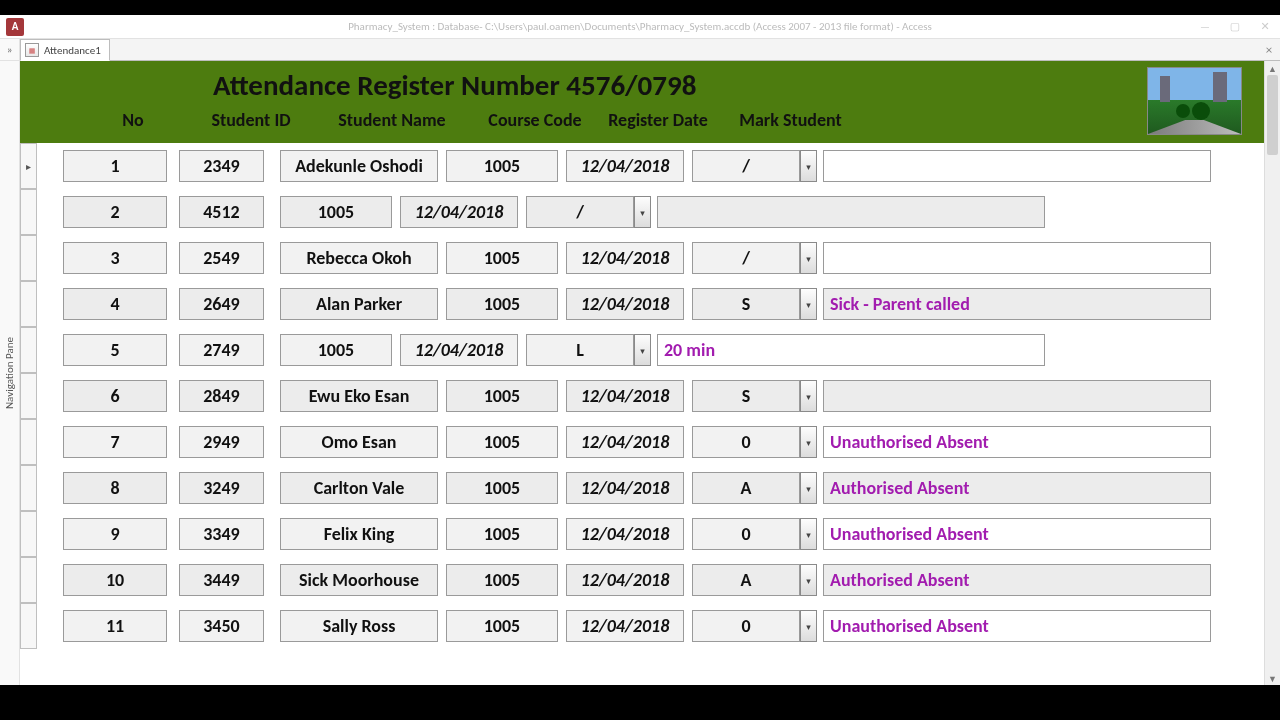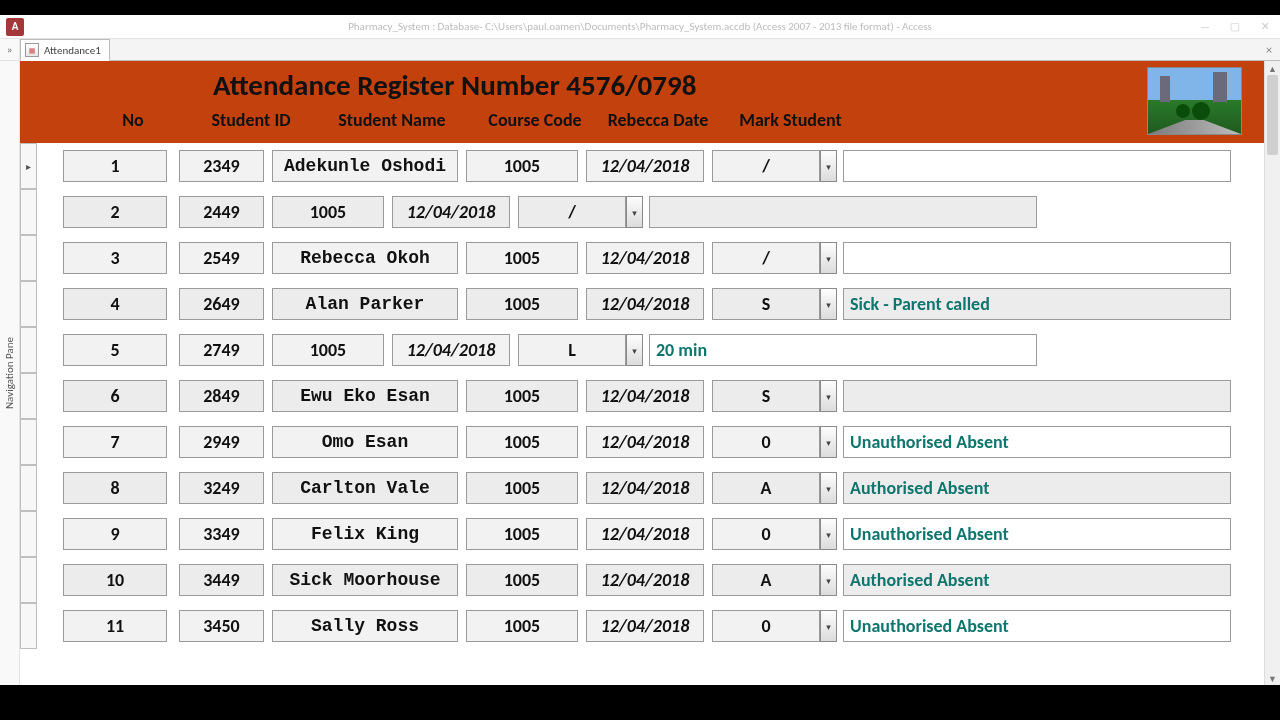--- a/index.html
+++ b/index.html
@@ -32,21 +32,21 @@
 
   
   .form-wrap { position:absolute; top:46px; left:20px; right:0; bottom:0; overflow:hidden; background:#fff; }
   .form-scroll { position:absolute; top:0; left:0; right:16px; bottom:0; overflow:hidden; }
   .vscroll { position:absolute; top:0; right:0; width:16px; bottom:0; background:#f0f0f0; border-left:1px solid #ddd;}
   .vscroll .thumb { position:absolute; top:14px; left:2px; right:2px; height:80px; background:#cfcfcf; border-radius:2px;}
   .vscroll .arrow { position:absolute; left:0; right:0; height:14px; display:flex; align-items:center; justify-content:center; font-size:9px; color:#777;}
   .vscroll .arrow.up{top:0;} .vscroll .arrow.down{bottom:0;}
 
   
-  .form-header { background:#c2410c; padding:4px 8px 6px 18px; position:relative; min-height:82px;}
+  .form-header { background:#4d7c0f; padding:4px 8px 6px 18px; position:relative; min-height:82px;}
   .form-title { font-size:29px; font-weight:700; color:#111; margin:2px 0 2px 175px;}
   .col-headers { display:flex; font-size:18px; font-weight:700; color:#111; padding:4px 0 2px 0; align-items:flex-end;}
   .col-headers div { text-align:center; }
 
   .hdr-img { position:absolute; top:6px; right:22px; width:95px; height:68px; background:linear-gradient(#7fb5e8 0%,#7fb5e8 48%, #2a7a2a 48%, #1f5a1f 100%); border:1px solid #888;}
   .hdr-img::before{content:"";position:absolute;left:12px;top:8px;width:10px;height:26px;background:#6a6a7a;}
   .hdr-img::after{content:"";position:absolute;right:14px;top:4px;width:14px;height:30px;background:#6a6a7a;}
   .hdr-img .tree{position:absolute;bottom:16px;left:28px;width:14px;height:14px;background:#0a4d0a;border-radius:50%;}
   .hdr-img .tree2{position:absolute;bottom:14px;left:44px;width:18px;height:18px;background:#0a4d0a;border-radius:50%;}
   .hdr-img .road{position:absolute;bottom:0;left:0;right:0;height:14px;background:linear-gradient(90deg,#7a7a7a,#bdbdbd);clip-path:polygon(40% 0,60% 0,100% 100%,0 100%);}
@@ -56,27 +56,27 @@
   .row { display:flex; align-items:center; height:46px; }
   .row.alt .cell.readonly { background:#ececec; }
   .row.alt { }
 
   .rec-selector { width:17px; height:100%; border:1px solid #bfbfbf; background:#f7f7f7; display:flex; align-items:center; justify-content:center; font-size:10px; color:#555;}
   .gap-small { width:26px; }
   .cell { height:32px; border:1px solid #9a9a9a; display:flex; align-items:center; justify-content:center; font-size:18px; font-weight:600; color:#111; background:#fff;}
   .cell.readonly { background:#f2f2f2; }
 
   .w-no   { width:104px; margin-right:12px;}
-  .w-sid  { width:85px; margin-right:8px;}
-  .w-name { width:186px; margin-right:8px;font-family:Liberation Mono, monospace;}
+  .w-sid  { width:85px; margin-right:16px;}
+  .w-name { width:158px; margin-right:8px;}
   .w-cc   { width:112px; margin-right:8px;}
   .w-rd   { width:118px; margin-right:8px;font-style:italic;}
   .w-mark { width:108px; margin-right:0;}
   .combo-btn { width:17px; height:32px; border:1px solid #8a8a8a; background:linear-gradient(#fdfdfd,#dcdcdc); display:flex; align-items:center; justify-content:center; font-size:9px; color:#444; margin-right:6px;}
-  .w-comment { flex:0 0 388px; height:32px; border:1px solid #9a9a9a; background:#fff; display:flex; align-items:center; padding-left:6px; font-size:18px; font-weight:600; color:#0f766e;}
+  .w-comment { flex:0 0 388px; height:32px; border:1px solid #9a9a9a; background:#fff; display:flex; align-items:center; padding-left:6px; font-size:18px; font-weight:600; color:#a21caf;}
   .row.alt .w-comment { background:#ececec; }
 
   
   .h-spacer { width:43px; }
   .h-no{width:104px;margin-right:12px;} .h-sid{width:108px;margin-right:8px;} .h-name{width:158px;margin-right:8px;}
   .h-cc{width:112px;margin-right:8px;} .h-rd{width:118px;margin-right:8px;} .h-mark{width:131px;margin-right:0;}
   .h-comment{flex:0 0 388px;}
 </style>
 </head>
 <body>
@@ -118,21 +118,21 @@
           <div class="tree"></div>
             <div class="tree2"></div>
             <div class="road"></div>
         </div>
         <div class="col-headers">
           <div class="h-spacer"></div>
           <div class="h-no">No</div>
           <div class="h-sid">Student ID</div>
           <div class="h-name">Student Name</div>
           <div class="h-cc">Course Code</div>
-          <div class="h-rd">Rebecca Date</div>
+          <div class="h-rd">Register Date</div>
           <div class="h-mark">Mark Student</div>
         </div>
       </div>
 
       <div class="form-body" id="form-body">
           <div class="row">
             <div class="rec-selector">▸</div>
             <div class="gap-small"></div>
             <div class="cell readonly w-no">1</div>
             <div class="cell readonly w-sid">2349</div>
@@ -140,21 +140,21 @@
             <div class="cell readonly w-cc">1005</div>
             <div class="cell readonly w-rd">12/04/2018</div>
             <div class="cell readonly w-mark">/</div>
             <div class="combo-btn">▾</div>
             <div class="w-comment left"></div>
           </div>
           <div class="row alt">
             <div class="rec-selector"></div>
             <div class="gap-small"></div>
             <div class="cell readonly w-no">2</div>
-            <div class="cell readonly w-sid">2449</div>
+            <div class="cell readonly w-sid">4512</div>
             <div class="cell readonly w-cc">1005</div>
             <div class="cell readonly w-rd">12/04/2018</div>
             <div class="cell readonly w-mark">/</div>
             <div class="combo-btn">▾</div>
             <div class="w-comment left"></div>
           </div>
           <div class="row">
             <div class="rec-selector"></div>
             <div class="gap-small"></div>
             <div class="cell readonly w-no">3</div>

